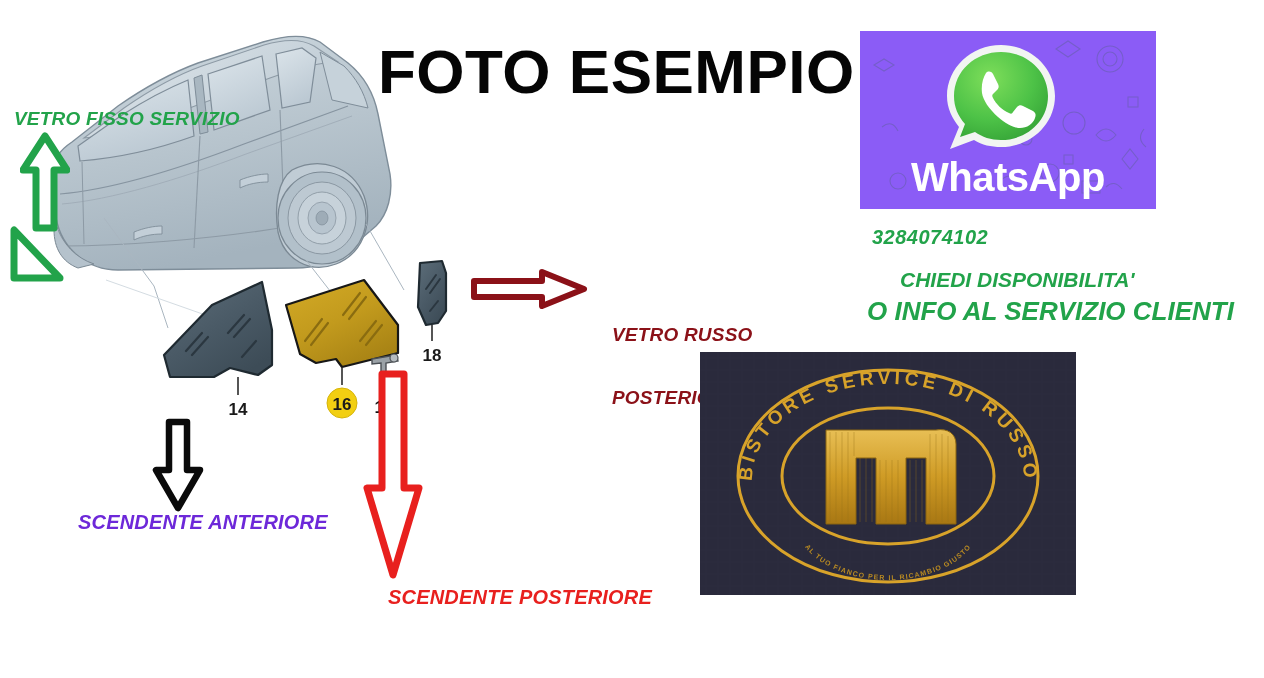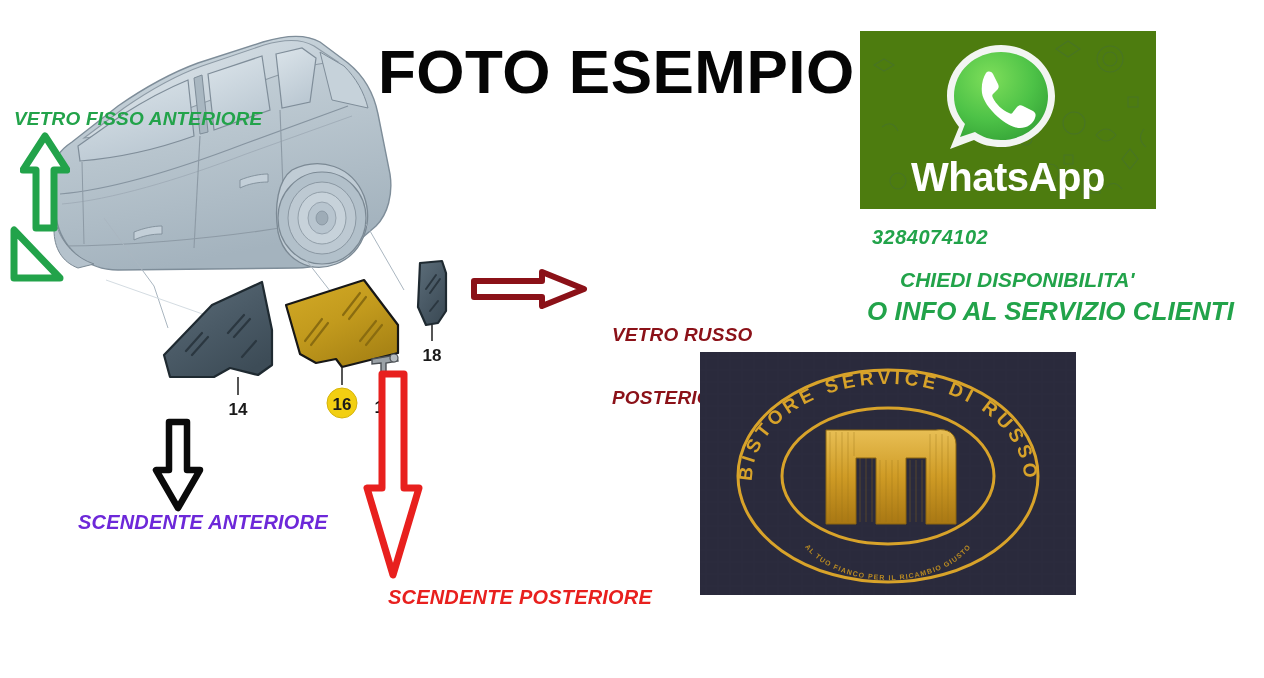--- a/index.html
+++ b/index.html
@@ -83,21 +83,21 @@
   #arrow-green-up   { left: 20px;  top: 132px; width: 50px;  height: 100px; }
   #shape-green-triangle { left: 8px; top: 226px; width: 56px; height: 56px; }
   #arrow-black-down { left: 152px; top: 418px; width: 52px;  height: 94px; }
   #arrow-red-down   { left: 362px; top: 370px; width: 62px;  height: 210px; }
   #arrow-red-right  { left: 470px; top: 269px; width: 118px; height: 40px; }
 
   
   #whatsapp-banner {
     left: 860px; top: 31px;
     width: 296px; height: 178px;
-    background: #4d7c0f;
+    background: #8b5cf6;
     overflow: hidden;
   }
   #whatsapp-banner .pattern {
     position: absolute;
     left: 0; top: 0; right: 0; bottom: 0;
     opacity: 0.28;
   }
   #whatsapp-logo-mark {
     position: absolute;
     left: 78px; top: 8px;
@@ -282,21 +282,21 @@
   <svg class="abs" id="arrow-red-down" viewBox="0 0 62 210" xmlns="http://www.w3.org/2000/svg">
     <path d="M20,4 L42,4 L42,118 L57,118 L31,205 L5,118 L20,118 Z" fill="#ffffff" stroke="#e8201e" stroke-width="7" stroke-linejoin="round"></path>
   </svg>
 
   <svg class="abs" id="arrow-red-right" viewBox="0 0 118 40" xmlns="http://www.w3.org/2000/svg">
     <path d="M4,12 L72,12 L72,3 L114,20 L72,37 L72,28 L4,28 Z" fill="#ffffff" stroke="#8b1118" stroke-width="6" stroke-linejoin="round"></path>
   </svg>
 
   <div class="abs" id="page-title">FOTO ESEMPIO</div>
 
-  <div class="abs callout-label" id="label-vetro-fisso-anteriore">VETRO FISSO ANTERIORE</div>
+  <div class="abs callout-label" id="label-vetro-fisso-anteriore">VETRO FISSO SERVIZIO</div>
 
   <div class="abs callout-label" id="label-vetro-fisso-posteriore">
     <div>VETRO RUSSO</div>
     <div>POSTERIORE</div>
   </div>
 
   <div class="abs callout-label" id="label-scendente-anteriore">SCENDENTE ANTERIORE</div>
 
   <div class="abs callout-label" id="label-scendente-posteriore">SCENDENTE POSTERIORE</div>
 

